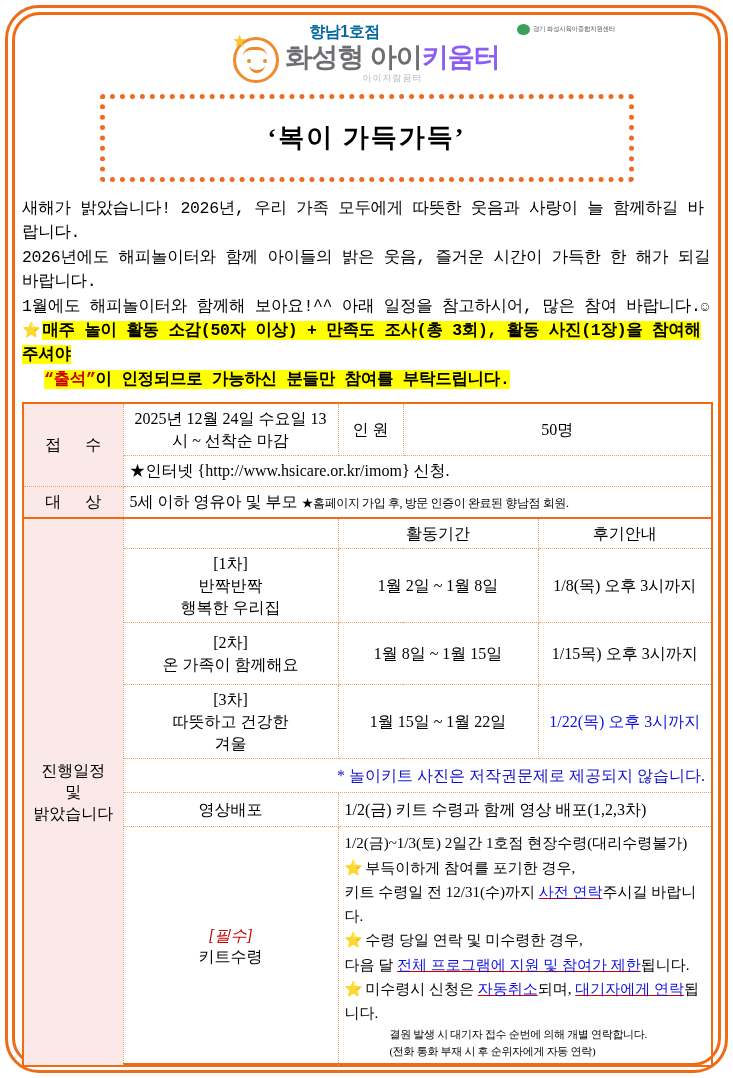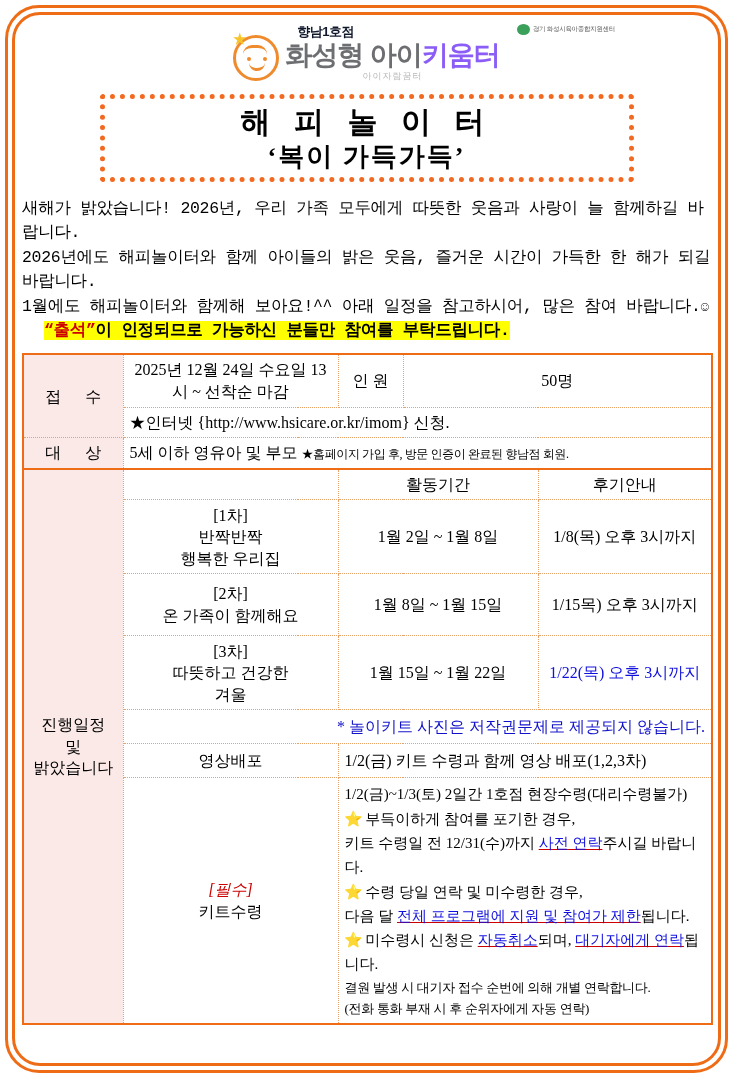--- a/index.html
+++ b/index.html
@@ -91,25 +91,25 @@
   .logo-star {
     position: absolute;
     left: -4px; top: -6px;
     color: #f7c52a;
     font-size: 15px;
     line-height: 1;
   }
   .logo-text { position: relative; }
   .logo-branch {
     font-family: "Liberation Sans", sans-serif;
-    font-size: 13px;
-    font-weight: bold;
-    color: #0f172a;
+    font-size: 16px;
+    font-weight: bold;
+    color: #0369a1;
     letter-spacing: -0.5px;
-    margin-left: 12px;
+    margin-left: 24px;
     margin-bottom: 1px;
   }
   .logo-main {
     font-family: "Liberation Sans", sans-serif;
     font-size: 27px;
     font-weight: bold;
     letter-spacing: -1px;
     line-height: 1;
     white-space: nowrap;
   }
@@ -231,21 +231,21 @@
     line-height: 1.75;
   }
   .c { text-align: center; }
   .l { text-align: left; }
   .small { font-size: 12px; letter-spacing: -0.4px; }
   .blue { color: #1111dd; }
   .blue-u { color: #1111dd; text-decoration: underline; text-decoration-color: #cc0000; }
   .red-label { color: #cc0000; font-style: italic; }
   .note-blue { color: #1111cc; font-size: 15.5px; text-align: right; }
   .kitline { font-size: 15px; line-height: 1.62; }
-  .kitline.sm { font-size: 13px; letter-spacing: -0.3px; }
+  .kitline.sm { font-size: 11px; letter-spacing: -0.3px; margin-left: 45px; }
 </style>
 </head>
 <body>
 
 <div id="page">
   <div class="frame-outer"></div>
   <div class="frame-inner"></div>
 
   <div class="content">
 
@@ -264,28 +264,28 @@
           <div class="logo-sub">아이자람꿈터</div>
         </div>
       </div>
       <div class="logo-partner">
         <span class="pmark"></span>
         <span class="ptext">경기 화성시육아종합지원센터</span>
       </div>
     </div>
 
     <div class="title-box">
-      <div class="title-line1">해 피 놀 이 터</div>
       <div class="title-line2">‘복이 가득가득’</div>
     </div>
 
     <div class="intro">
       <p>새해가 밝았습니다! 2026년, 우리 가족 모두에게 따뜻한 웃음과 사랑이 늘 함께하길 바랍니다.</p>
       <p>2026년에도 해피놀이터와 함께 아이들의 밝은 웃음, 즐거운 시간이 가득한 한 해가 되길 바랍니다.</p>
       <p><span>1월에도 해피놀이터와 함께해 보아요!^^ 아래 일정을 참고하시어, 많은 참여 바랍니다.</span><span class="emoji-smile">☺</span></p>
+      <p class="notice-line"><span class="star-ico">⭐</span><span class="hl">매주 놀이 활동 소감(50자 이상) + 만족도 조사(총 3회), 활동 사진(1장)을 참여해주셔야</span></p>
       <p class="notice-line2"><span class="hl red-b">“출석”</span><span class="hl">이 인정되므로 가능하신 분들만 참여를 부탁드립니다.</span></p>
     </div>
 
     <table class="main">
       <colgroup>
         <col style="width:100px">
         <col style="width:175px">
         <col style="width:40px">
         <col style="width:65px">
         <col style="width:135px">

